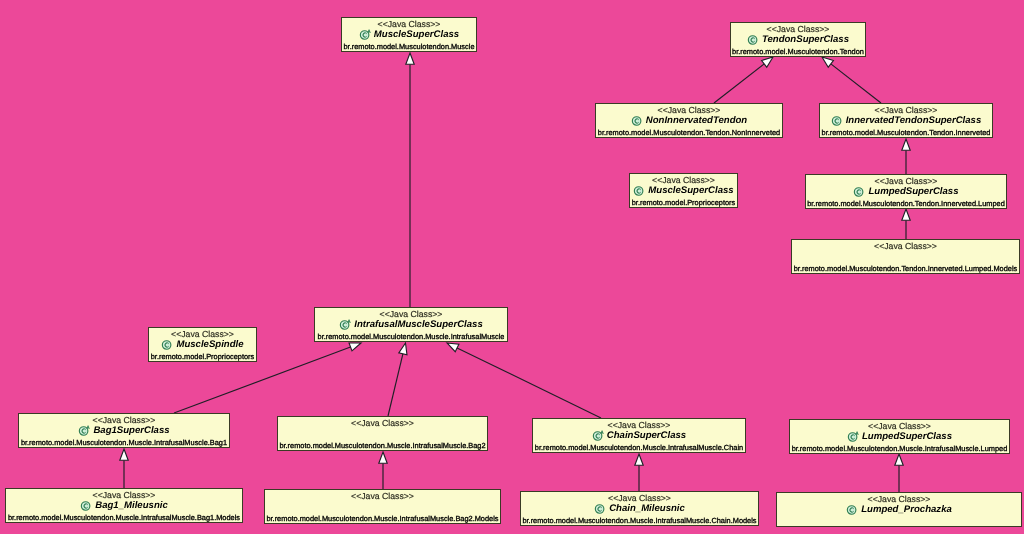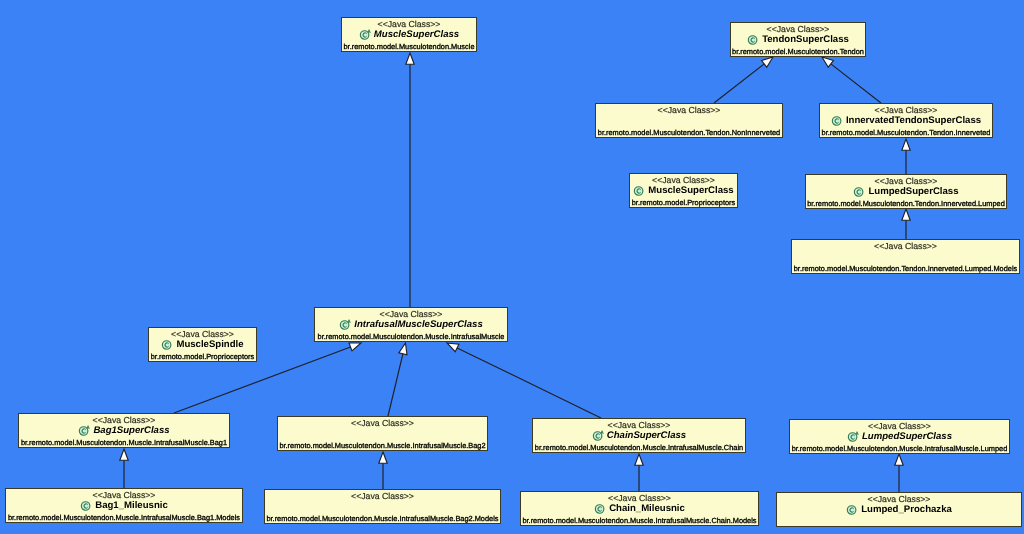--- a/index.html
+++ b/index.html
@@ -44,40 +44,41 @@
     white-space:nowrap;
   }
   .cls-name {
     mix-blend-mode:multiply;
     font-size:9.6px;
     font-weight:bold;
     color:#000;
     white-space:nowrap;
     line-height:13px;
     margin-left:2px;
+    font-style:italic;
   }
   .cls-name.abstract { font-style:italic; }
   .pkg {
     mix-blend-mode:multiply;
     position:absolute; left:0; right:0; top:24px;
     text-align:center;
     font-size:7.4px;
     line-height:9px;
     color:#000;
     white-space:nowrap;
     height:9px;
     -webkit-text-stroke:0.32px #000;
   }
   .jicon { flex:0 0 auto; width:13px; height:13px; display:block; margin-top:0.5px; }
 
 </style>
 </head>
 <body style="background: rgb(255, 255, 255);">
 
-<div id="diagram" style="background: #3b82f6;">
+<div id="diagram" style="background: #ec4899;">
   <svg id="edge-layer" width="1024" height="534" viewBox="0 0 1024 534">
     <g>
       <line x1="410" y1="307" x2="410" y2="64.2" stroke="#1F1F26" stroke-width="1.15"></line>
       <polygon points="410,53 414.2,64.2 405.8,64.2" fill="#FFFFFF" stroke="#1F1F26" stroke-width="1.12" stroke-linejoin="miter"></polygon>
     </g>
     <g>
       <line x1="714" y1="103" x2="764.1673223544697" y2="63.88649443549824" stroke="#1F1F26" stroke-width="1.15"></line>
       <polygon points="773,57 766.7497577677815,67.19874855257213 761.5848869411578,60.57424031842436" fill="#FFFFFF" stroke="#1F1F26" stroke-width="1.12" stroke-linejoin="miter"></polygon>
     </g>
     <g>
@@ -140,20 +141,27 @@
       <svg class="jicon" viewBox="0 0 16 16">
           <circle class="ic-disc" cx="6.9" cy="8.6" r="5.25" stroke-width="1.4" fill="#CFEFD9" stroke="#2F7D52"></circle>
           <path class="ic-c" d="M9.55 6.3 A3.15 3.15 0 1 0 9.55 10.9 L9.55 9.25 A1.95 1.95 0 1 1 9.55 7.95 Z" fill="#2F7D52"></path>
         </svg>
       <span class="cls-name">TendonSuperClass</span>
     </div>
     <div class="pkg">br.remoto.model.Musculotendon.Tendon</div>
   </div>
   <div class="uml-class" style="left: 595px; top: 103px; width: 188px; height: 35px; background: rgb(251, 251, 206); border-color: rgb(58, 58, 37);">
     <div class="stereotype">&lt;&lt;Java Class&gt;&gt;</div>
+    <div class="name-row">
+      <svg class="jicon" viewBox="0 0 16 16">
+          <circle class="ic-disc" cx="6.9" cy="8.6" r="5.25" stroke-width="1.4" fill="#CFEFD9" stroke="#2F7D52"></circle>
+          <path class="ic-c" d="M9.55 6.3 A3.15 3.15 0 1 0 9.55 10.9 L9.55 9.25 A1.95 1.95 0 1 1 9.55 7.95 Z" fill="#2F7D52"></path>
+        </svg>
+      <span class="cls-name">NonInnervatedTendon</span>
+    </div>
     <div class="pkg">br.remoto.model.Musculotendon.Tendon.NonInnerveted</div>
   </div>
   <div class="uml-class" style="left: 819px; top: 103px; width: 174px; height: 35px; background: rgb(251, 251, 206); border-color: rgb(58, 58, 37);">
     <div class="stereotype">&lt;&lt;Java Class&gt;&gt;</div>
     <div class="name-row">
       <svg class="jicon" viewBox="0 0 16 16">
           <circle class="ic-disc" cx="6.9" cy="8.6" r="5.25" stroke-width="1.4" fill="#CFEFD9" stroke="#2F7D52"></circle>
           <path class="ic-c" d="M9.55 6.3 A3.15 3.15 0 1 0 9.55 10.9 L9.55 9.25 A1.95 1.95 0 1 1 9.55 7.95 Z" fill="#2F7D52"></path>
         </svg>
       <span class="cls-name">InnervatedTendonSuperClass</span>

